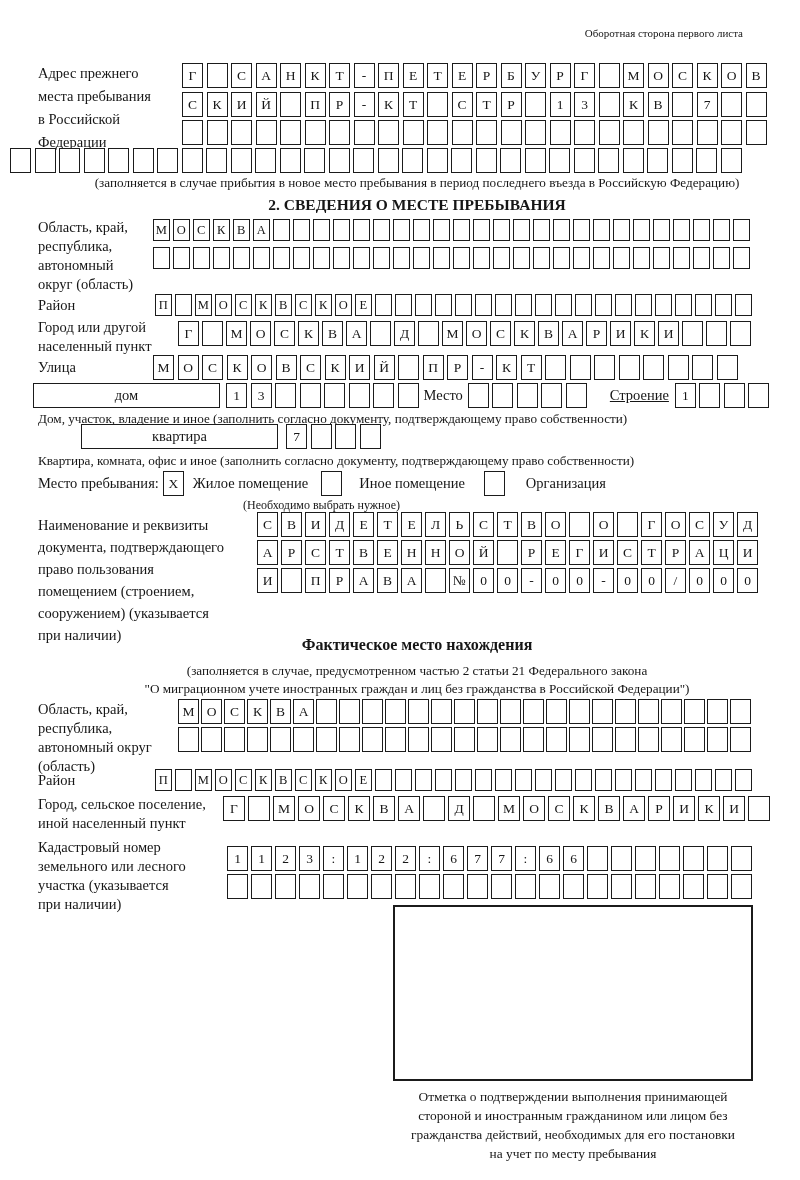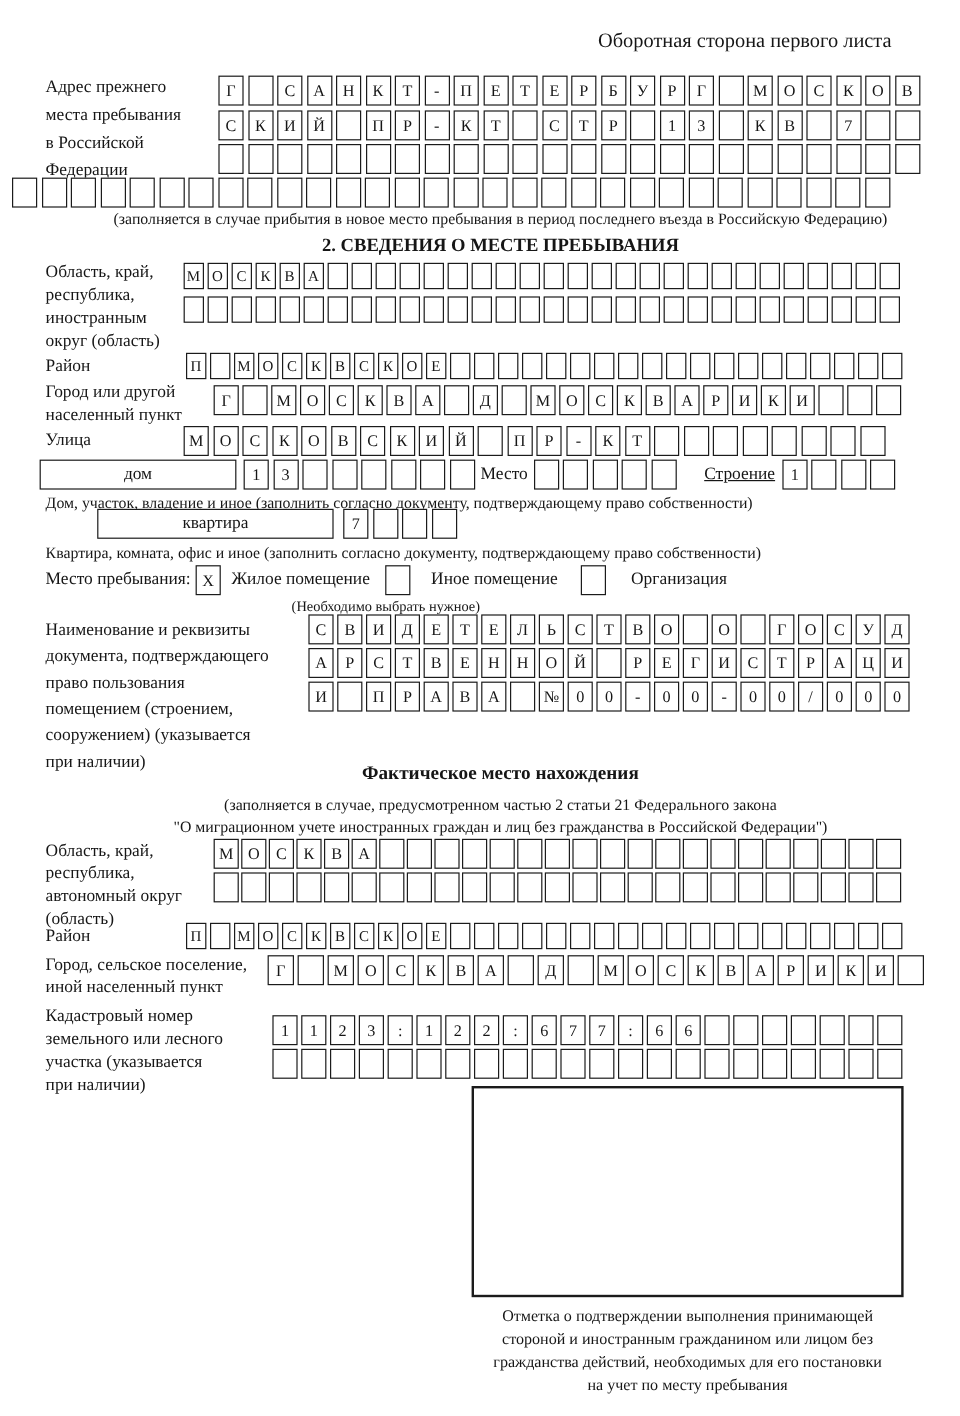--- a/index.html
+++ b/index.html
@@ -21,21 +21,21 @@
   .wbox{box-sizing:border-box;border:1.6px solid #1b1b1b;height:25px;display:flex;
         align-items:center;justify-content:center;font-size:14.5px;background:#fff;flex:none;}
   .inlineflex{display:flex;align-items:center;}
   .stamp-box{box-sizing:border-box;border:2px solid #1b1b1b;background:#fff;}
 </style>
 </head>
 <body>
 
 <div id="page">
 
-  <div class="abs lbl" style="top:24px;right:57px;font-size:17px;">Оборотная сторона первого листа</div>
+  <div class="abs lbl" style="top:24px;right:57px;font-size:11px;">Оборотная сторона первого листа</div>
 
   <div class="abs lbl lbl-tall" style="left:38px;top:62px;">
     <div>Адрес прежнего</div>
     <div>места пребывания</div>
     <div>в Российской</div>
     <div>Федерации</div>
   </div>
   <div class="abs cells g35" style="left:182px;top:63px;">
       <span class="cell">Г</span>
       <span class="cell"></span>
@@ -146,21 +146,21 @@
       <span class="cell"></span>
       <span class="cell"></span>
     </div>
   <div class="abs note center" style="top:174px;">(заполняется в случае прибытия в новое место пребывания в период последнего въезда в Российскую Федерацию)</div>
 
   <div class="abs center bold" style="top:196px;font-size:15.5px;">2. СВЕДЕНИЯ О МЕСТЕ ПРЕБЫВАНИЯ</div>
 
   <div class="abs lbl" style="left:38px;top:218px;">
     <div>Область, край,</div>
     <div>республика,</div>
-    <div>иностранным</div>
+    <div>автономный</div>
     <div>округ (область)</div>
   </div>
   <div class="abs cells g35 narrow" style="left:153px;top:219px;">
       <span class="cell">М</span>
       <span class="cell">О</span>
       <span class="cell">С</span>
       <span class="cell">К</span>
       <span class="cell">В</span>
       <span class="cell">А</span>
       <span class="cell"></span>
@@ -308,21 +308,21 @@
       <span class="cell"></span>
       <span class="cell"></span>
       <span class="cell"></span>
       <span class="cell"></span>
       <span class="cell"></span>
       <span class="cell"></span>
       <span class="cell"></span>
     </div>
 
   <div class="abs inlineflex" style="left:33px;top:383px;">
-    <div class="wbox" style="width:164px;">дом</div>
+    <div class="wbox" style="width:187px;">дом</div>
     <div class="cells g35" style="margin-left:6px;">
         <span class="cell">1</span>
         <span class="cell">3</span>
         <span class="cell"></span>
         <span class="cell"></span>
         <span class="cell"></span>
         <span class="cell"></span>
         <span class="cell"></span>
         <span class="cell"></span>
       </div>

